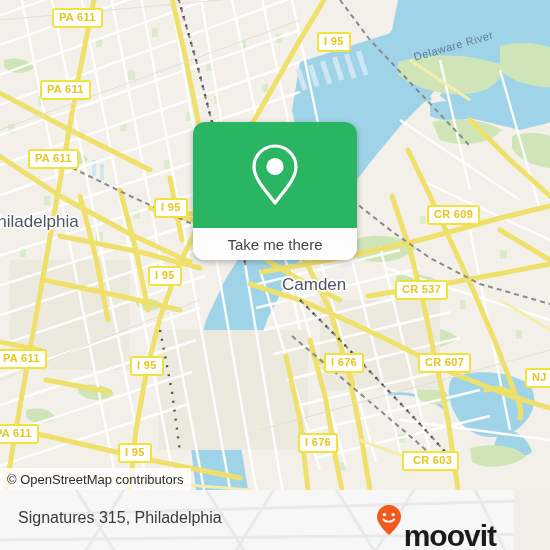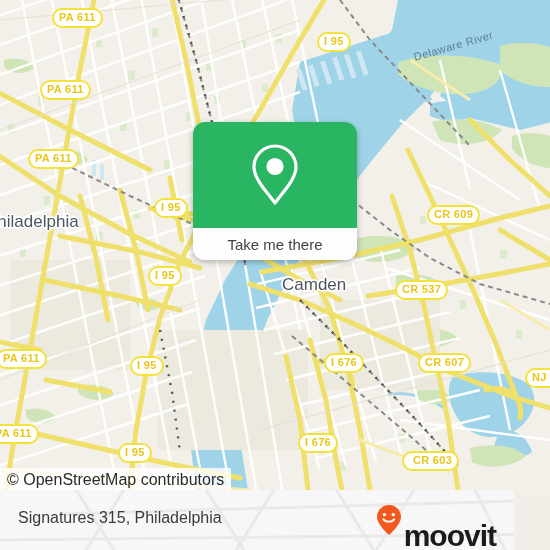--- a/index.html
+++ b/index.html
@@ -12,21 +12,21 @@
 
   
   #map{position:absolute;left:0;top:0;width:550px;height:490px;overflow:hidden;background:#f3f0ea;}
   #map svg{position:absolute;left:0;top:0;}
 
   
   .shield{
     position:absolute;
     background:#ffffff;
     border:2px solid #f2e33c;
-    border-radius:10px;
+    border-radius:3px;
     color:#e8c61b;
     font-weight:bold;
     font-size:11px;
     line-height:13px;
     padding:1px 5px 2px 5px;
     white-space:nowrap;
     letter-spacing:0.3px;
     box-sizing:border-box;
   }
 
@@ -45,21 +45,21 @@
     font-size:11px;
     white-space:nowrap;
     letter-spacing:0.5px;
   }
 
   
   #attribution{
     position:absolute;left:0;top:468px;
     background:rgba(255,255,255,0.78);
     color:#2b2b2b;
-    font-size:16px;
+    font-size:13px;
     line-height:20px;
     padding:2px 7px 3px 7px;
     white-space:nowrap;
   }
 
   
   #card{
     position:absolute;left:193px;top:122px;width:164px;height:138px;
     background:#ffffff;
     border-radius:12px;

